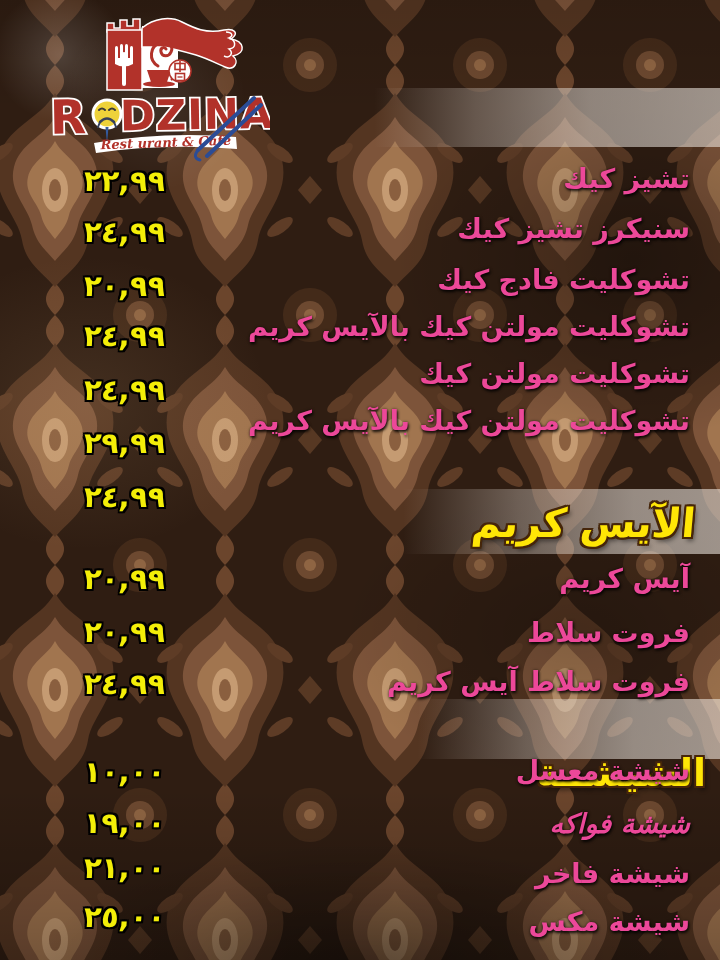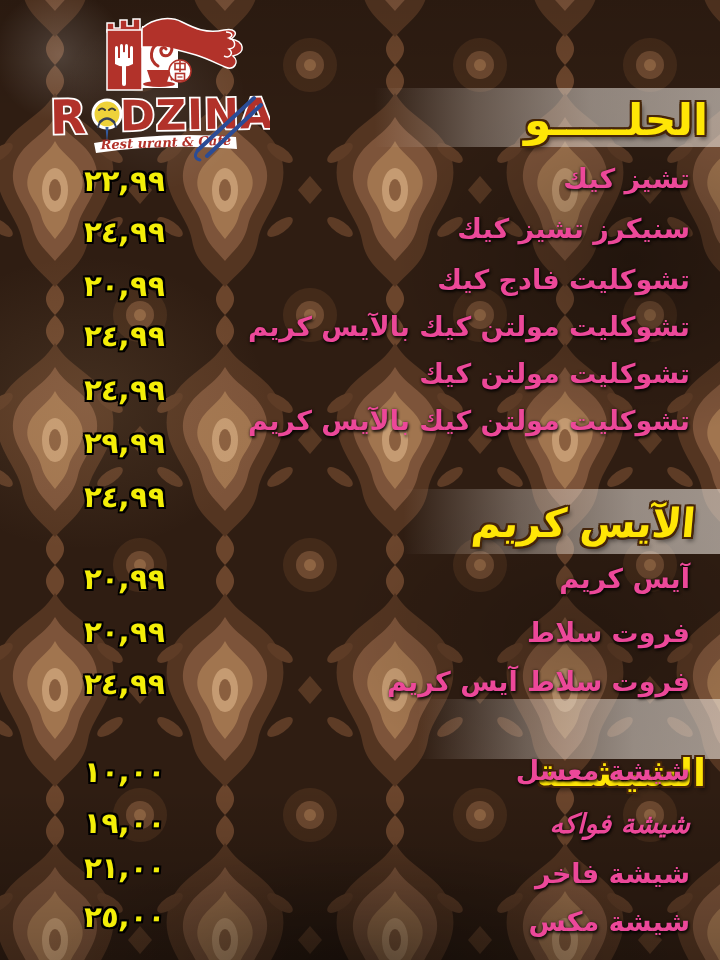--- a/index.html
+++ b/index.html
@@ -158,21 +158,20 @@
       <text x="136" y="137" text-anchor="middle" font-family="DejaVu Serif, serif" font-style="italic" font-weight="bold" font-size="13" fill="#b2322a" transform="rotate(-2 136 137)">Rest urant &amp; Café</text>
     </g>
 
     <g stroke="#2b4c96" stroke-width="4" stroke-linecap="round" fill="none">
       <path d="M168,140 L224,88"></path>
       <path d="M177,146 L231,95"></path>
       <path d="M168,140 q-6,8 2,10" stroke-width="3"></path>
     </g>
   </svg>
 
-  <h2 class="sec sec1">الحلـــــو</h2>
   <h2 class="sec sec2">الآيس كريم</h2>
   <h2 class="sec sec3">الشيشــة</h2>
 
 <div class="item-name" style="top: 178px;">تشيز كيك</div>
     <div class="price" style="top: 181px;">٢٢,٩٩</div>
     <div class="item-name" style="top: 228px; margin-left: 33px;">سنيكرز تشيز كيك</div>
     <div class="price" style="top: 232px;">٢٤,٩٩</div>
     <div class="item-name" style="top: 279px;">تشوكليت فادج كيك</div>
     <div class="price" style="top: 286px;">٢٠,٩٩</div>
     <div class="item-name" style="top: 326px;">تشوكليت مولتن كيك بالآيس كريم</div>

